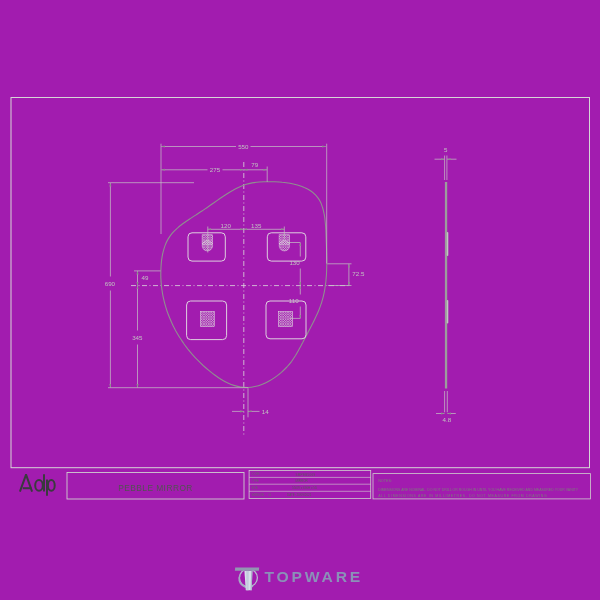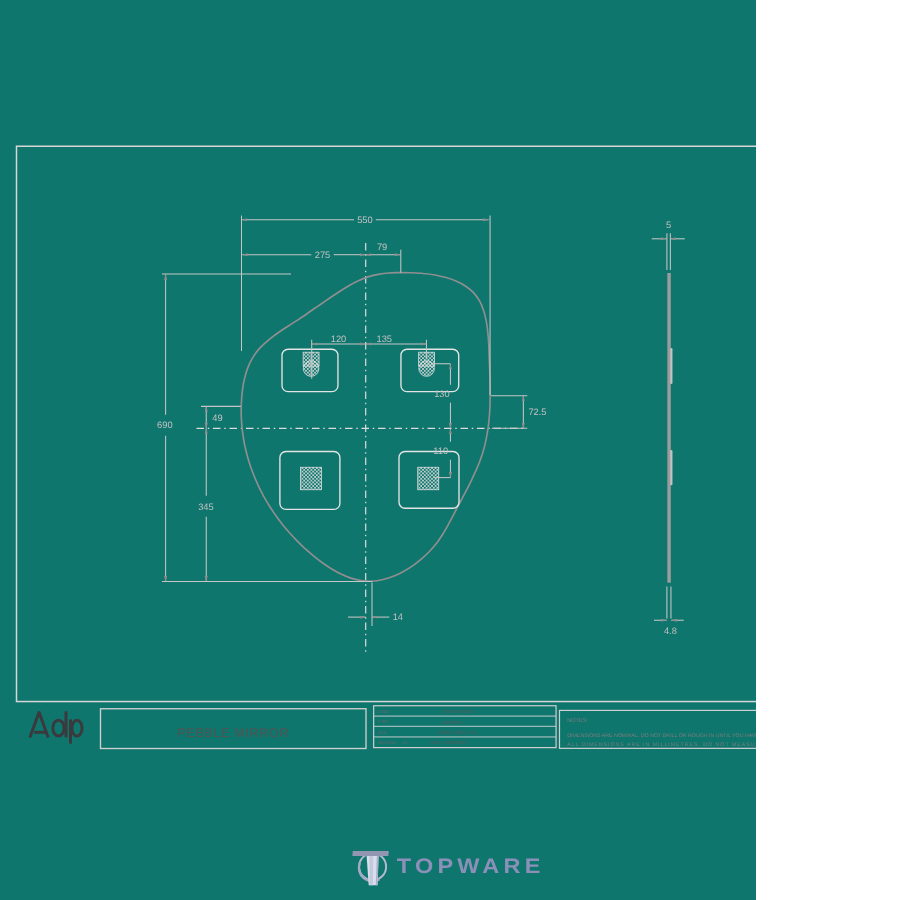--- a/index.html
+++ b/index.html
@@ -1,16 +1,16 @@
 <!DOCTYPE html>
 <html><head>
 <meta charset="utf-8">
 <style>
   html,body{margin:0;padding:0;background:#ffffff;}
-  .page{position:relative;width:504px;height:600px;background:#0f766e;overflow:hidden;
+  .page{position:relative;width:600px;height:600px;background:#a21caf;overflow:hidden;
         font-family:"Liberation Sans", sans-serif;}
   svg text{font-family:"Liberation Sans", sans-serif;}
 </style>
 </head>
 <body>
 <div class="page">
 <svg width="600" height="600" viewBox="0 0 600 600">
 <defs>
   <marker id="ar" orient="auto-start-reverse" markerUnits="userSpaceOnUse" markerWidth="5" markerHeight="2.4" refX="3.6" refY="1.05">
     <path d="M0,0 L3.8,1.05 L0,2.1 Z" fill="#8d8d8d"></path>

